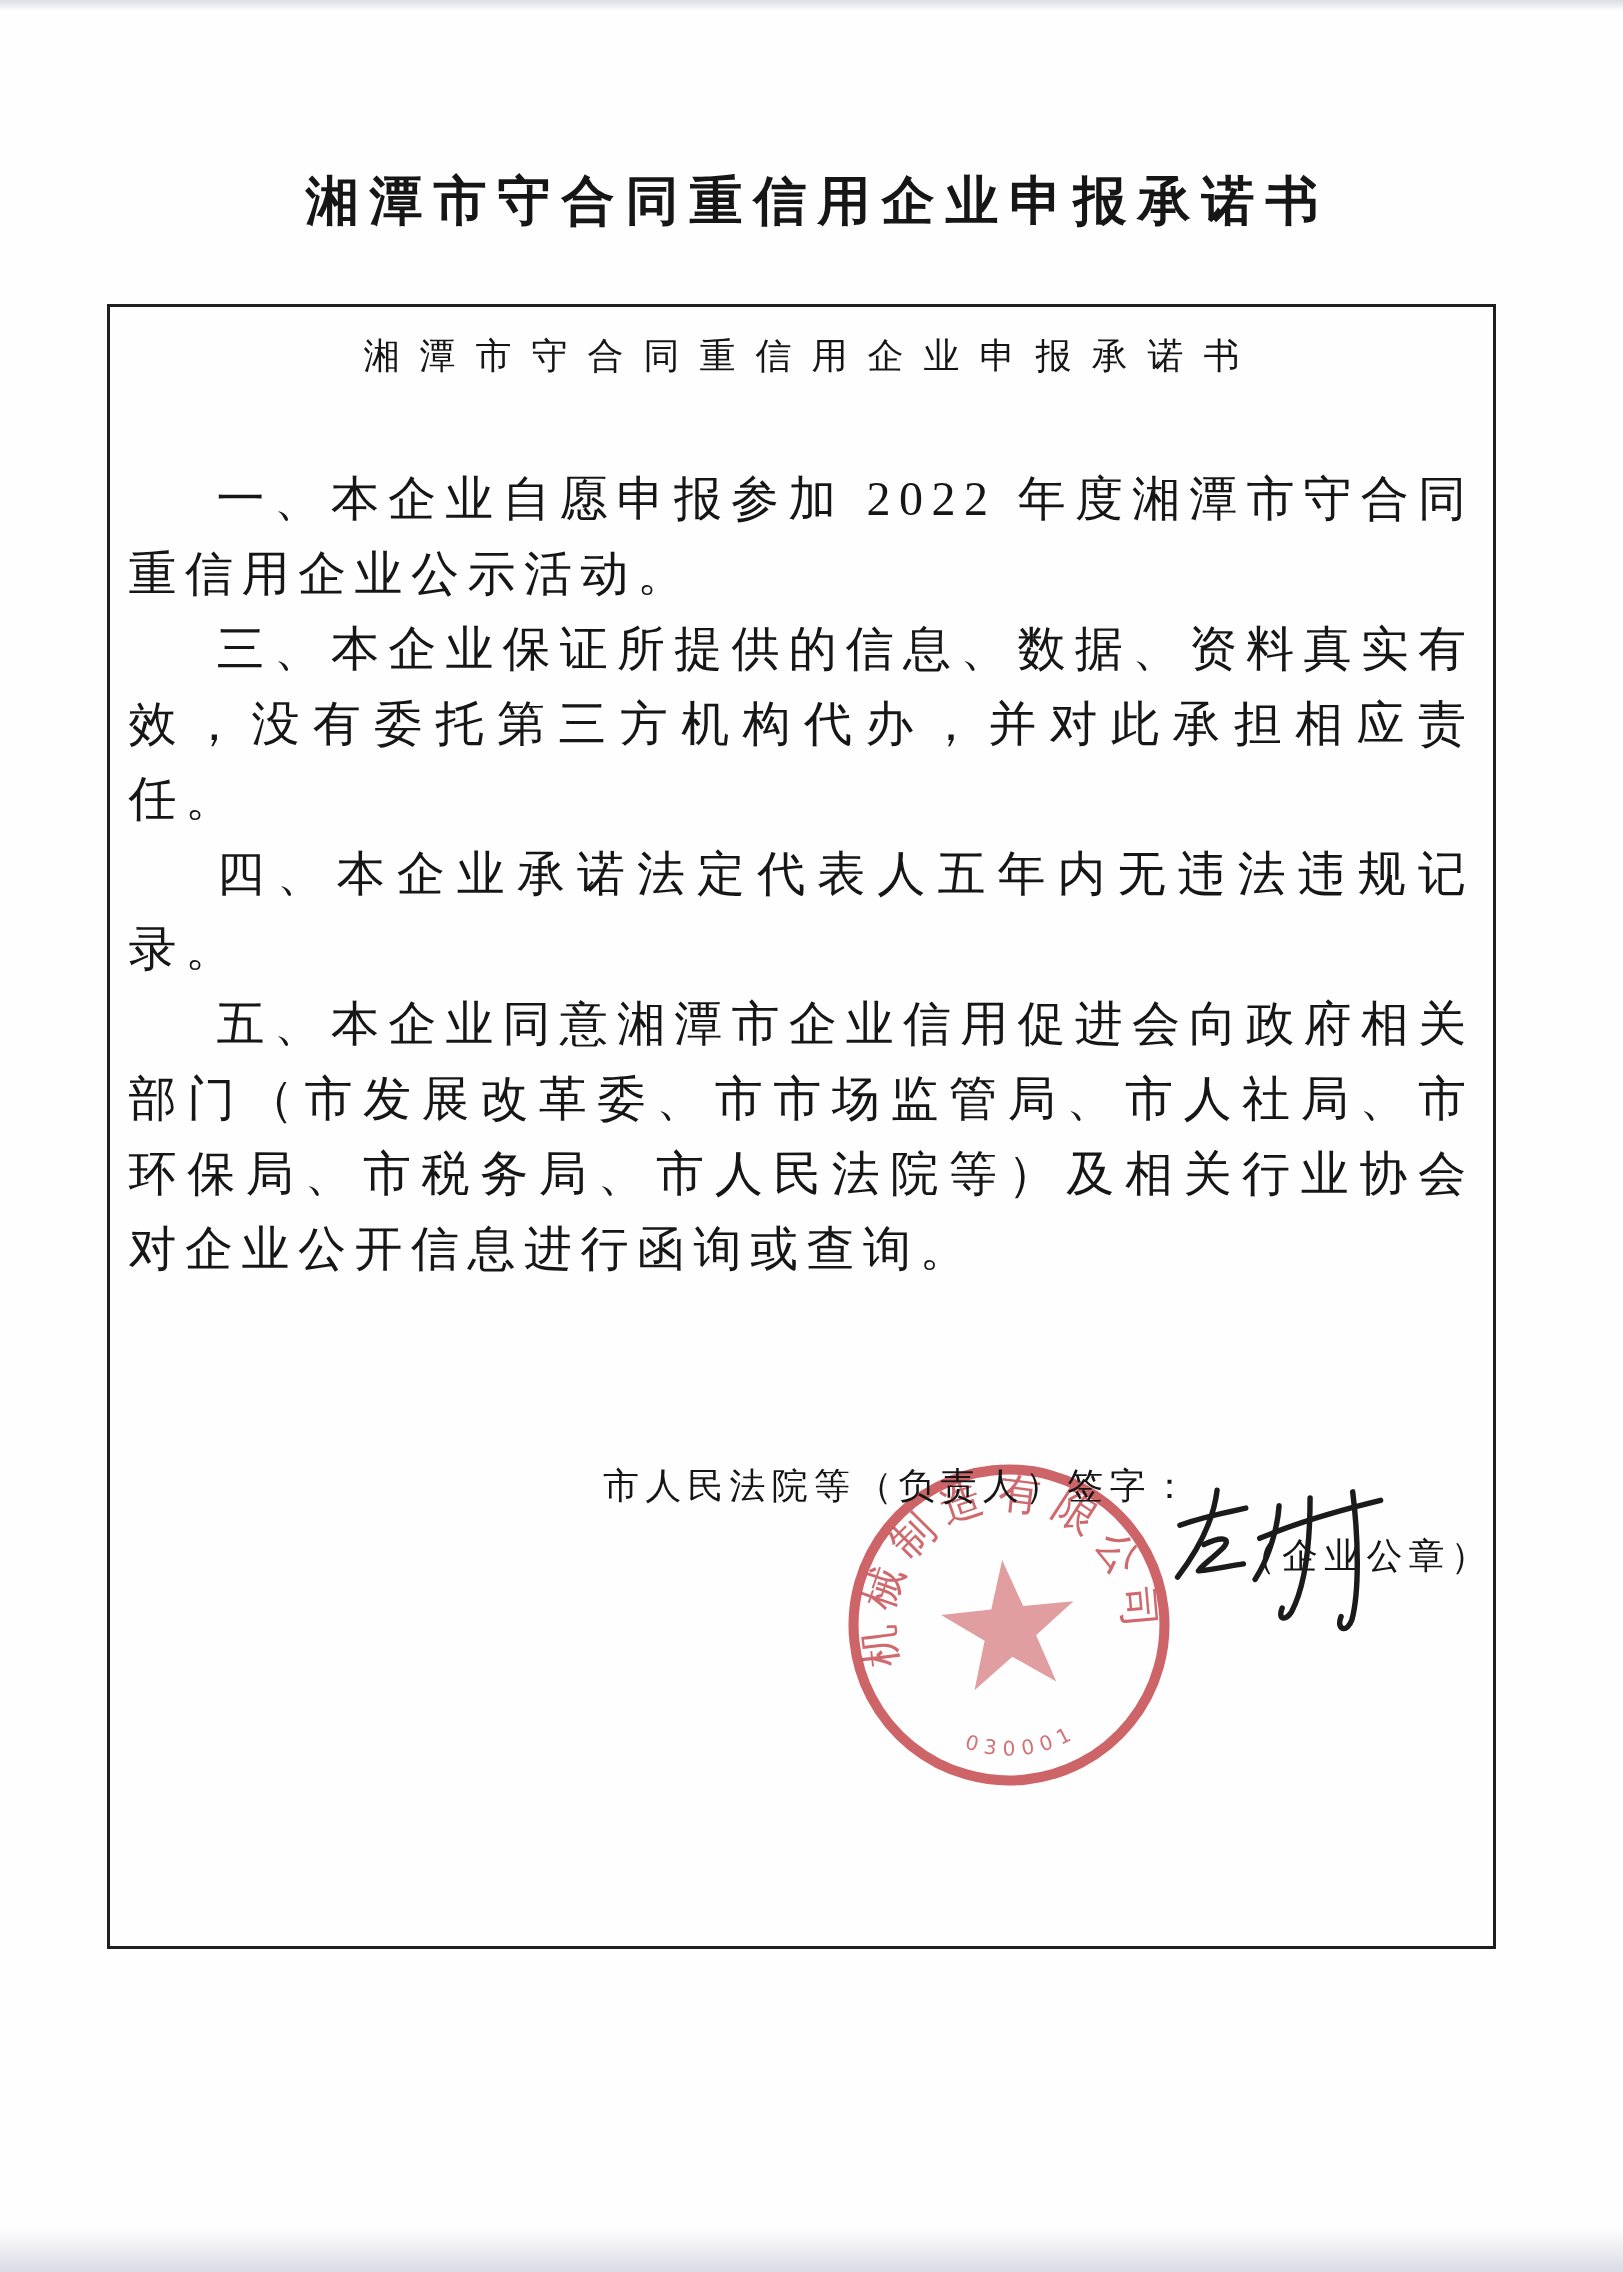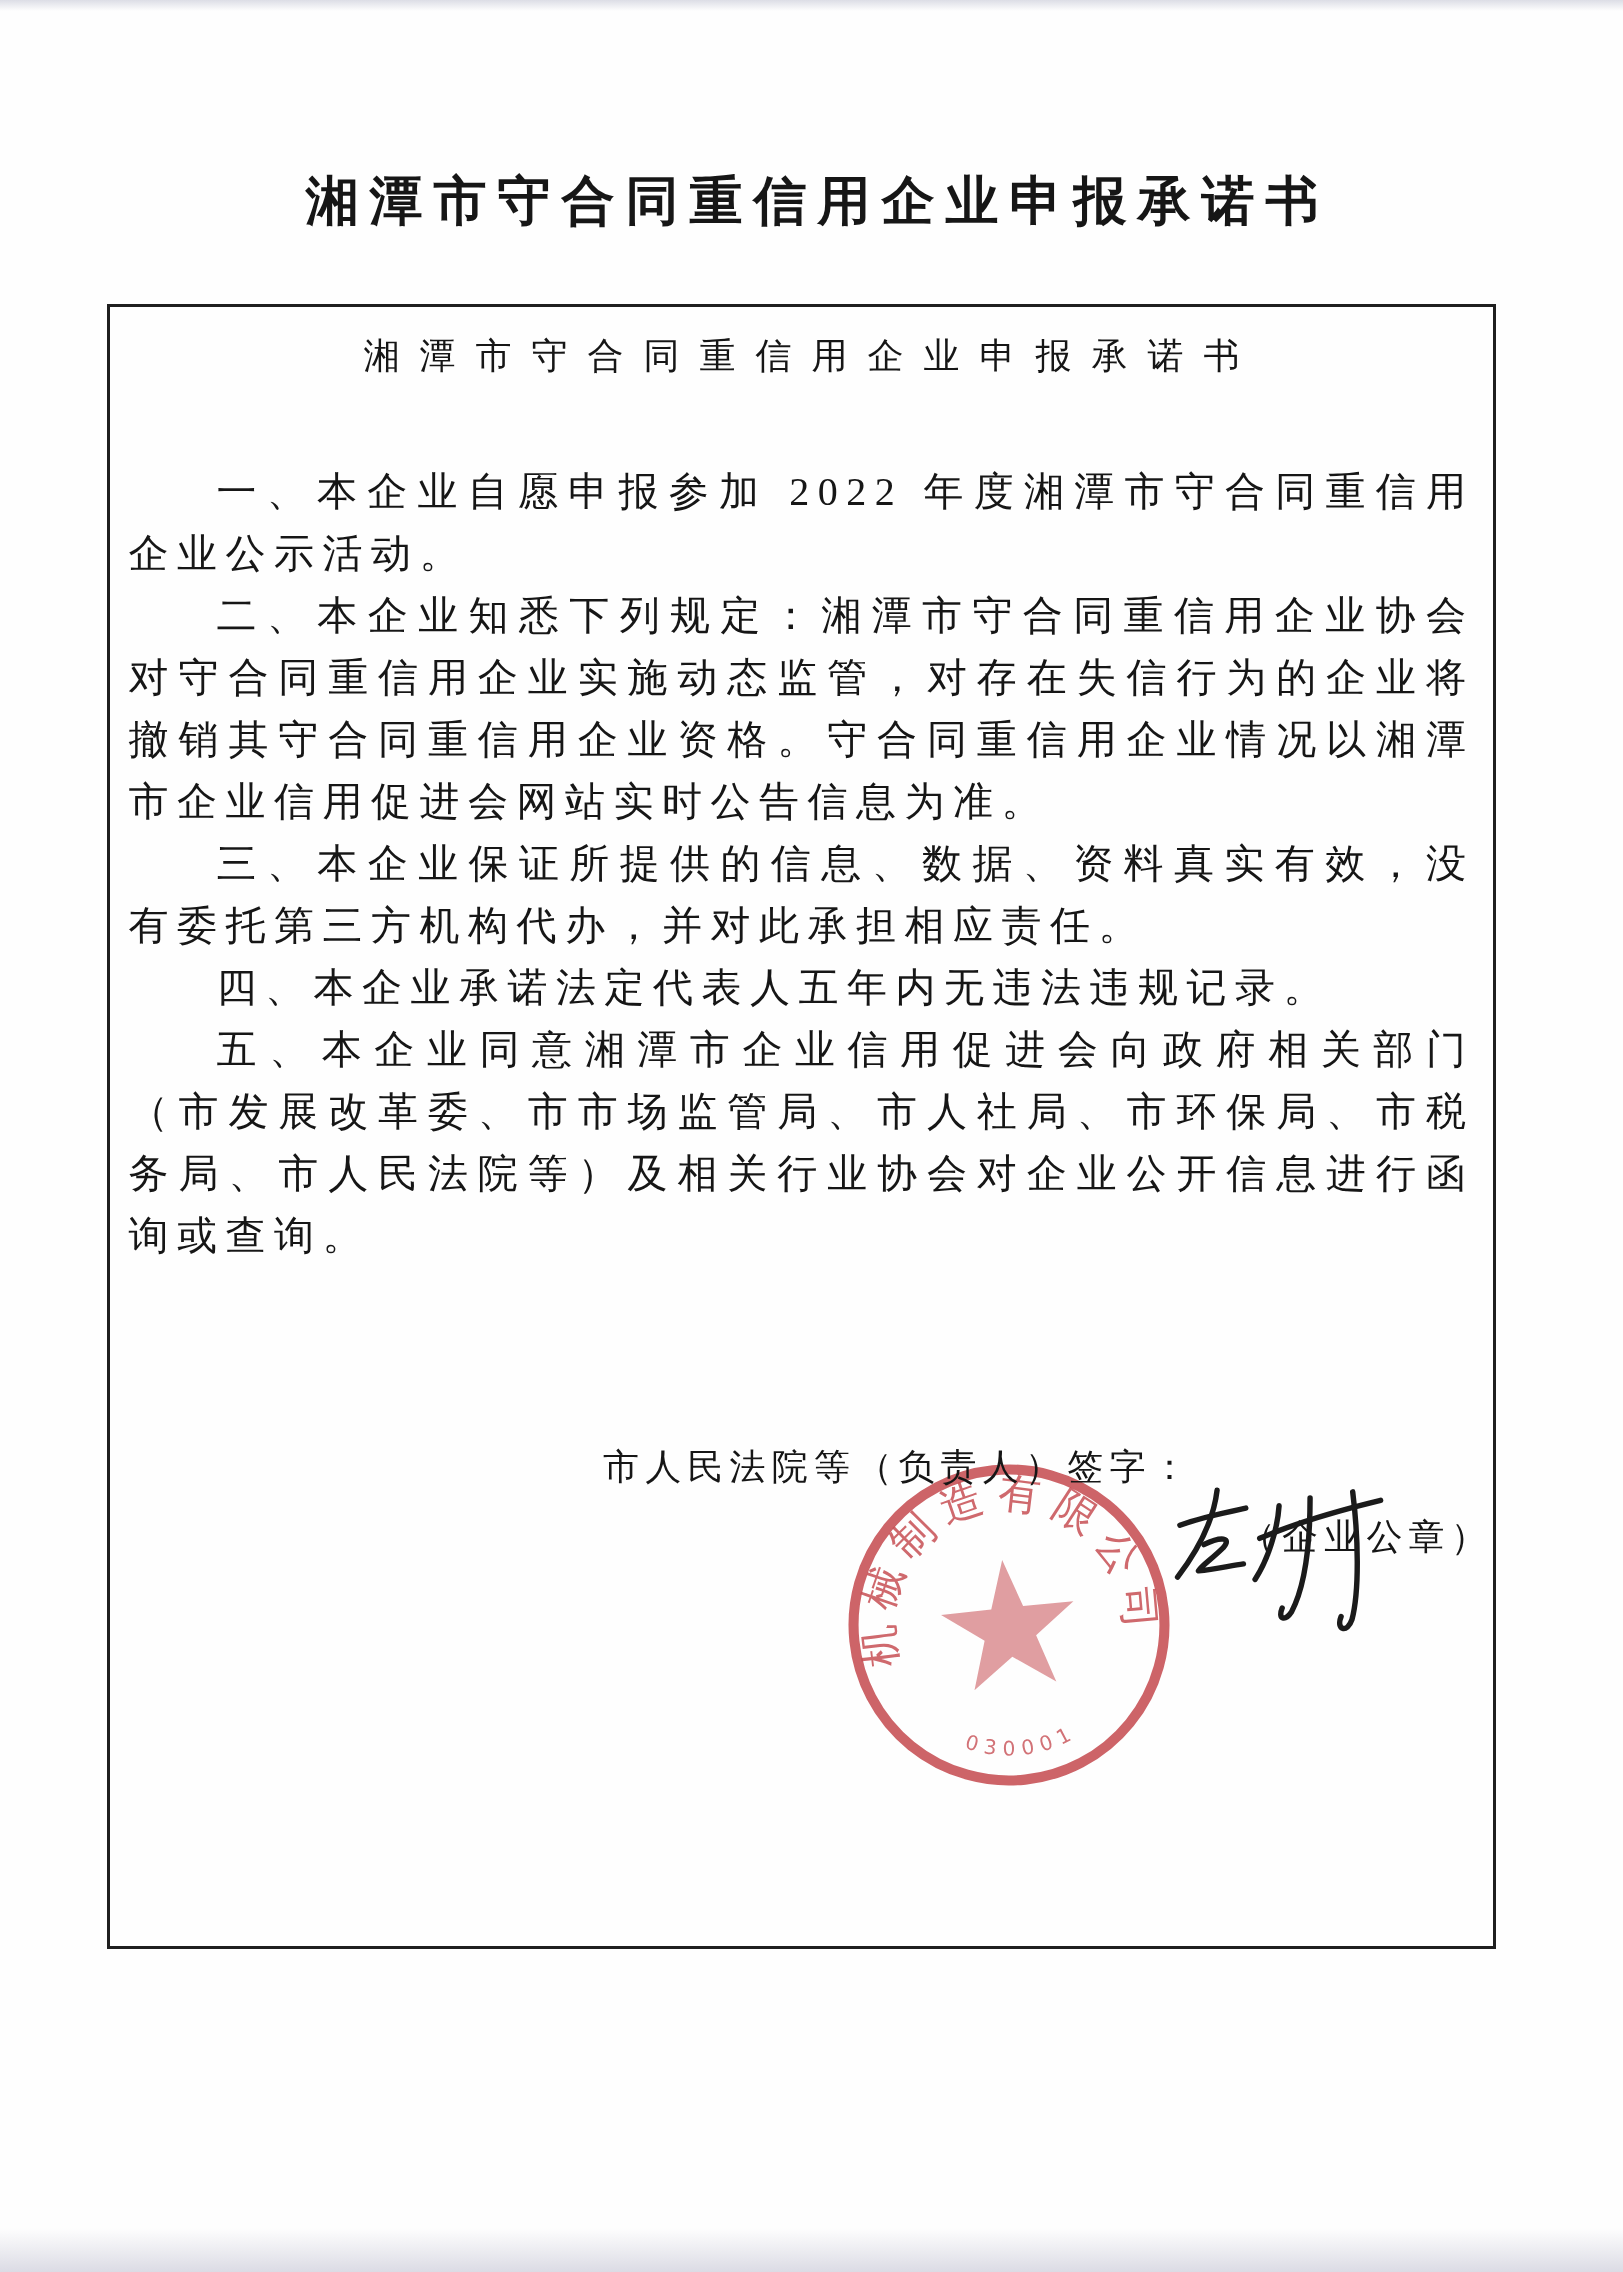--- a/index.html
+++ b/index.html
@@ -24,21 +24,21 @@
   .content-box{
     position:absolute;left:107px;top:304px;width:1389px;height:1645px;
     border:3.1px solid #1f1f1f;box-sizing:border-box;z-index:2;
     background:transparent;
   }
   .inner-title{
     margin:28px 0 0;text-align:center;font-size:36px;font-weight:400;
     letter-spacing:20px;text-indent:20px;line-height:1.2;
   }
   .body-text{
-    margin:83px 18.6px 0 18.6px;font-size:40px;line-height:62px;
+    margin:83px 18.6px 0 18.6px;font-size:48px;line-height:75px;
     letter-spacing:8.5px;text-align:justify;
   }
   .body-text p{margin:0;text-indent:88px;}
   .sig-block{font-size:36px;line-height:70px;letter-spacing:6.2px;}
   .sig-label{margin:165px 0 0 493px;}
   .seal-note{margin:0 0 0 673px;text-align:right;}
   .date-line{margin:0 0 0 585px;letter-spacing:7.8px;}
   .company-seal{
     position:absolute;left:838px;top:1454px;width:342px;height:342px;
     z-index:1;transform:rotate(-6deg);opacity:.92;
@@ -51,21 +51,20 @@
 <body>
 
 <div class="scan-edge-top"></div>
 
 <h1 class="main-title">湘潭市守合同重信用企业申报承诺书</h1>
 
 <div class="content-box">
   <h2 class="inner-title">湘潭市守合同重信用企业申报承诺书</h2>
   <div class="body-text">
     <p>一、本企业自愿申报参加 2022 年度湘潭市守合同重信用企业公示活动。</p>
-    <p>二、本企业知悉下列规定：湘潭市守合同重信用企业协会对守合同重信用企业实施动态监管，对存在失信行为的企业将撤销其守合同重信用企业资格。守合同重信用企业情况以湘潭市企业信用促进会网站实时公告信息为准。</p>
     <p>三、本企业保证所提供的信息、数据、资料真实有效，没有委托第三方机构代办，并对此承担相应责任。</p>
     <p>四、本企业承诺法定代表人五年内无违法违规记录。</p>
     <p>五、本企业同意湘潭市企业信用促进会向政府相关部门（市发展改革委、市市场监管局、市人社局、市环保局、市税务局、市人民法院等）及相关行业协会对企业公开信息进行函询或查询。</p>
   </div>
   <div class="sig-block">
     <div class="sig-label">市人民法院等（负责人）签字：</div>
     <div class="seal-note">（企业公章）</div>
   </div>
 </div>
 

